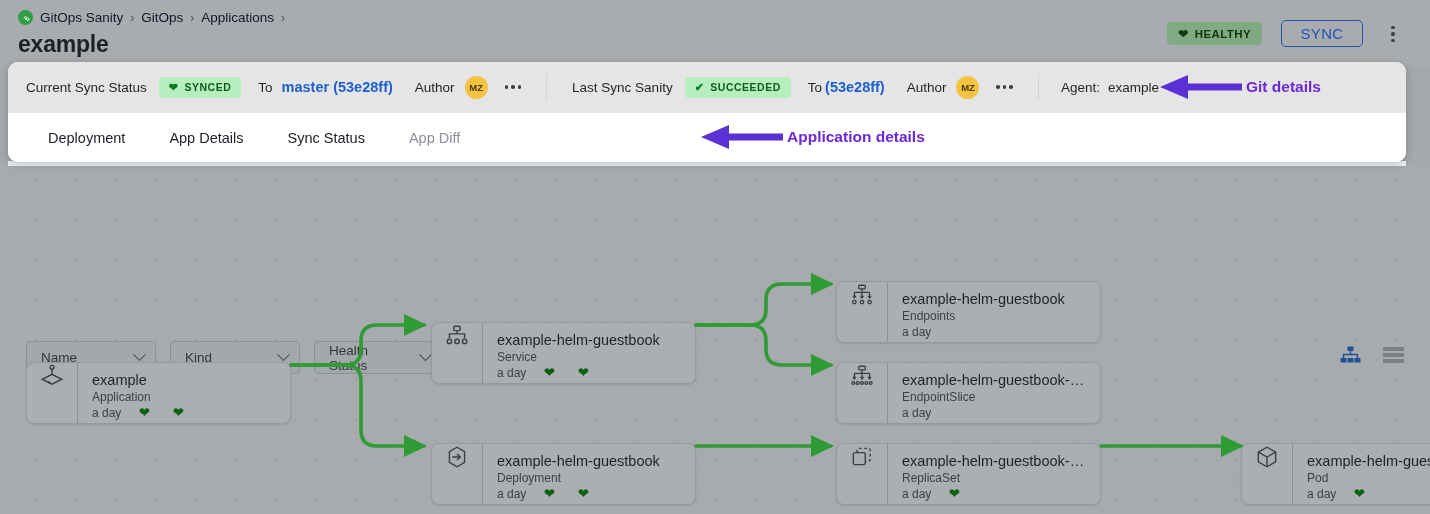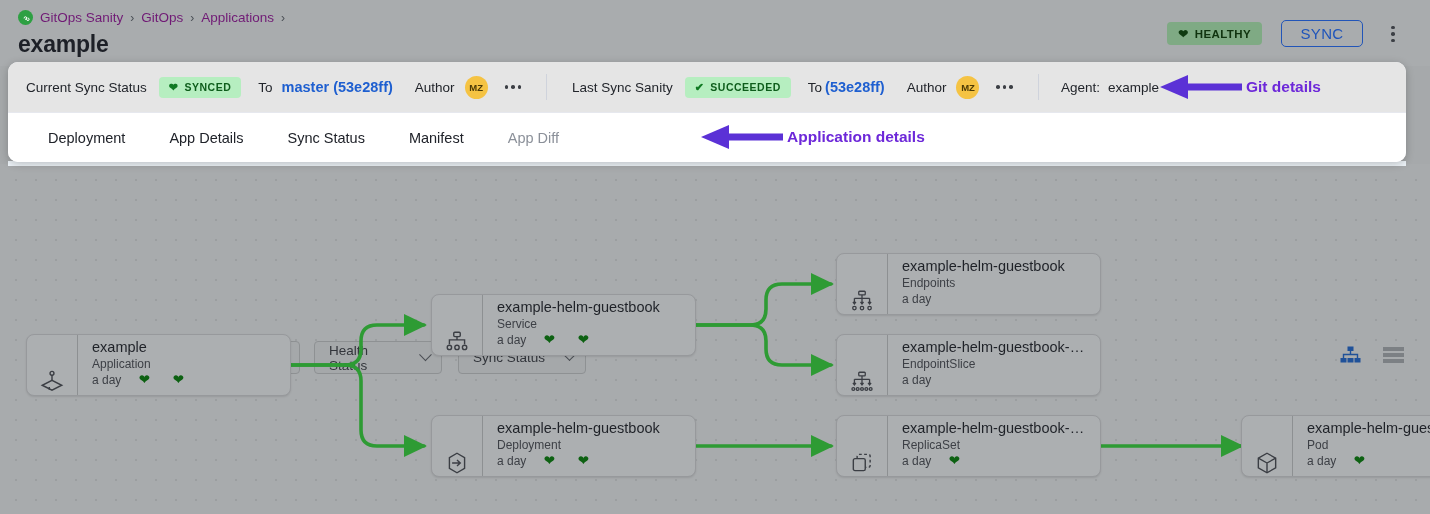--- a/index.html
+++ b/index.html
@@ -29,21 +29,21 @@
     position: absolute; left: 18px; top: 10px;
     display: flex; align-items: center; gap: 7px;
     font-size: 13.5px;
   }
   .bc-logo {
     width: 15px; height: 15px; border-radius: 50%;
     background: #2ea043;
     display: inline-flex; align-items: center; justify-content: center;
     color: #fff; font-size: 9px; line-height: 1;
   }
-  .bc-link { color: #701a75; text-decoration: none; }
+  .bc-link { color: #0f172a; text-decoration: none; }
   .bc-sep { color: #4a4f55; font-size: 12px; }
   .page-title {
     position: absolute; left: 18px; top: 31px;
     font-size: 23px; font-weight: 700; color: #1d2027;
     letter-spacing: -0.2px;
   }
   .health-badge {
     position: absolute; right: 168px; top: 22px;
     height: 23px; padding: 0 11px;
     background: #7faa84; color: #10330f;
@@ -99,24 +99,25 @@
   }
   .viewicons { position: absolute; top: 182px; right: 26px; display: flex; align-items: center; gap: 22px; }
   .icon-btn { cursor: pointer; display: flex; align-items: center; }
 
   
   .node {
     position: absolute;
     background: #acafb1;
     border: 1px solid #97999c;
     border-radius: 8px;
-    display: flex; align-items: flex-end;
+    display: flex; align-items: flex-start;
     box-shadow: 0 1px 2px rgba(0,0,0,0.10);
     cursor: pointer;
     overflow: hidden;
+    margin-top: 28px;
   }
   .node-ico {
     width: 50px; flex: 0 0 50px;
     display: flex; align-items: center; justify-content: center;
     color: #3b3e44;
   }
   .node-body {
     flex: 1 1 auto; min-width: 0;
     border-left: 1px solid #8d9092;
     padding: 9px 10px 8px 14px;
@@ -478,21 +479,20 @@
       <span class="vsep" style="margin-left:25px;"></span>
 
       <span style="margin-left:22px;">Agent:</span>
       <span style="margin-left:8px;">example</span>
     </div>
 
     <div class="tabs-row">
       <div class="tab">Deployment</div>
       <div class="tab">App Details</div>
       <div class="tab">Sync Status</div>
-      <div class="tab">Manifest</div>
       <div class="tab muted">App Diff</div>
     </div>
 
     <svg class="anno-arrow" style="left:1140px; top:12px;" width="95" height="26" aria-hidden="true">
       <path d="M94,13 L40,13" stroke="#5b31d6" stroke-width="7" stroke-linecap="butt"></path>
       <path d="M40,1 L40,25 L12,13 Z" fill="#5b31d6"></path>
     </svg>
     <div class="anno-label" style="left:1238px; top:16px;">Git details</div>
 
     <svg class="anno-arrow" style="left:681px; top:62px;" width="95" height="26" aria-hidden="true">

